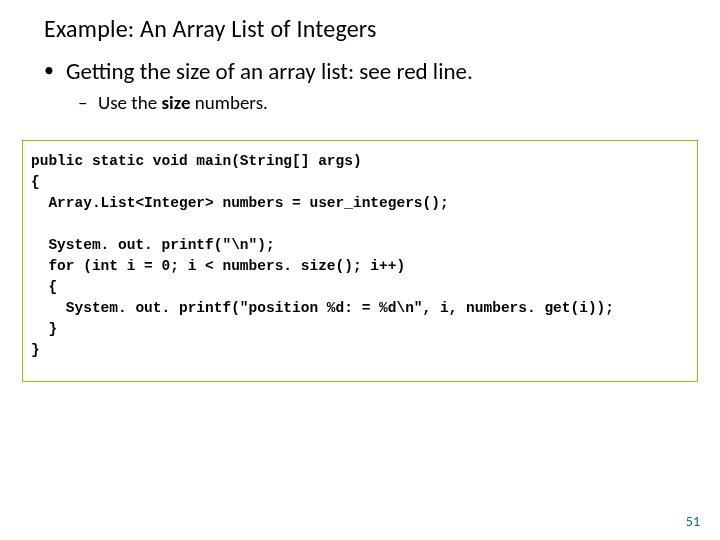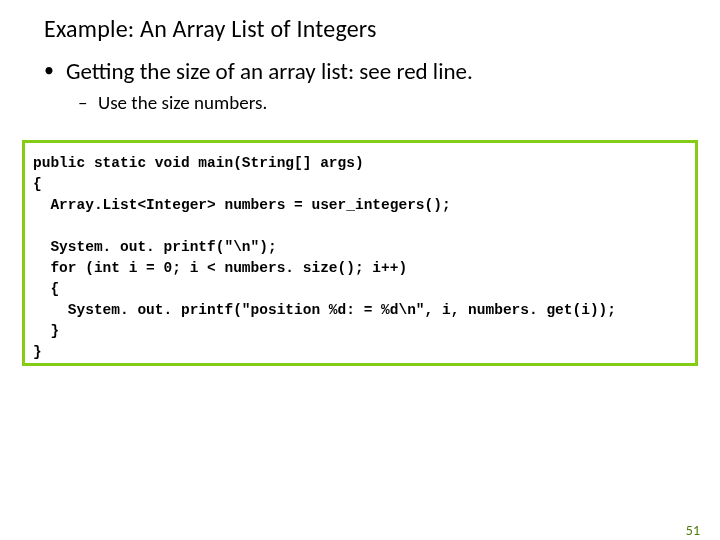--- a/index.html
+++ b/index.html
@@ -47,39 +47,39 @@
     margin: 2px 0 0 34px;
     display: flex;
     align-items: flex-start;
   }
   .b2 .dash {
     width: 20px;
     flex: 0 0 20px;
     line-height: 23px;
   }
   .b2 .txt b {
-    font-weight: 400;
+    font-weight: 700;
   }
   .codebox {
     margin: 26px 22px 0 22px;
-    border: 3px solid #84cc16;
-    padding: 10px 8px 0 8px;
+    border: 1px solid #84cc16;
+    padding: 10px 8px 20px 8px;
     font-family: "Courier New", Courier, monospace;
     font-size: 14.5px;
     line-height: 1.45;
     font-weight: 700;
     white-space: pre;
     color: #000;
   }
   .pagenum {
     position: absolute;
     right: 20px;
-    bottom: 15px;
+    bottom: 24px;
     font-size: 14px;
-    color: #4d7c0f;
+    color: #0f766e;
   }
 </style>
 </head>
 <body>
 
 <div class="slide">
 
   <div class="title">Example: An Array List of Integers</div>
 
   <div class="bullets">

